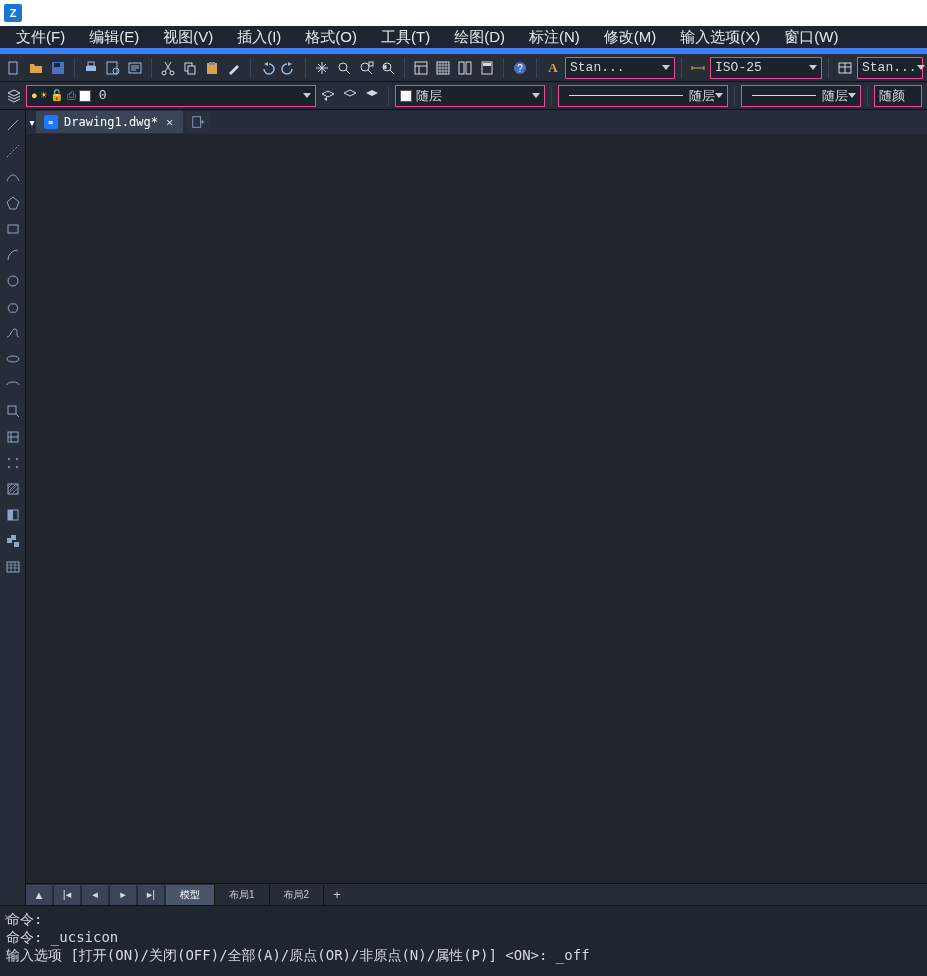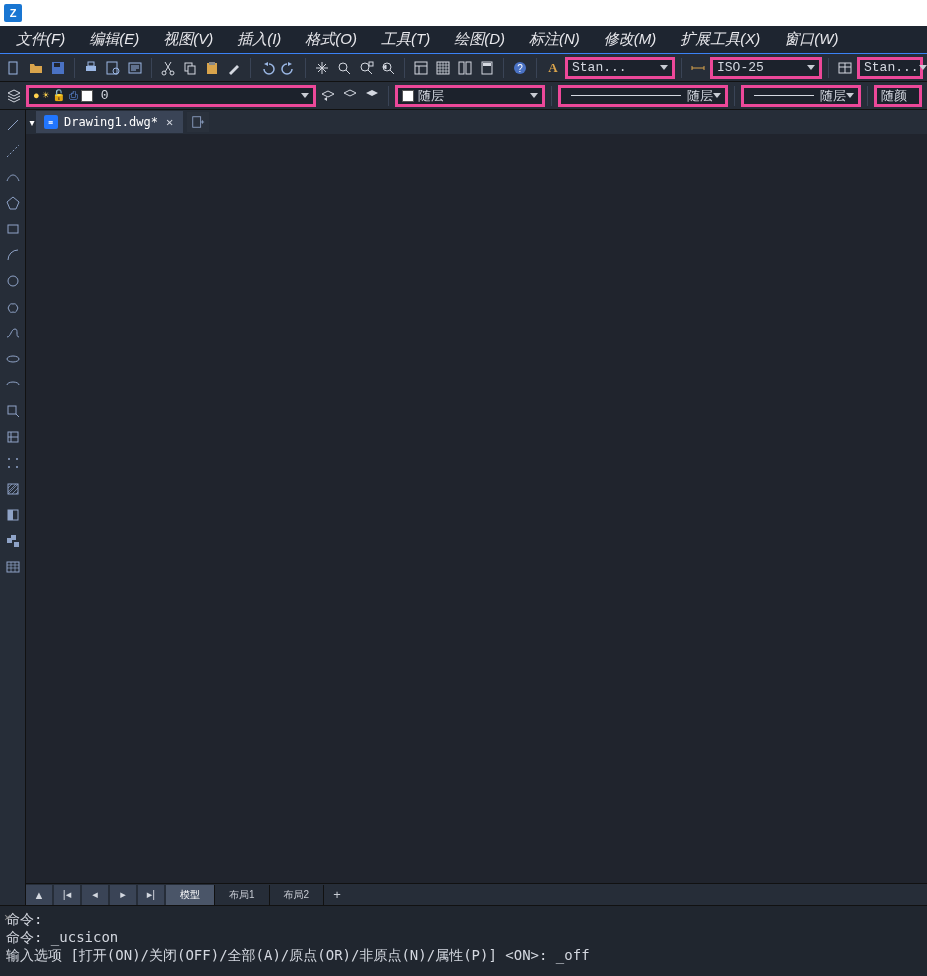--- a/index.html
+++ b/index.html
@@ -32,22 +32,21 @@
   font-size: 11px; font-weight: bold;
   margin-right: 6px;
   border-radius: 2px;
 }
 .menubar {
   height: 28px;
   background: #1e2530;
   display: flex;
   align-items: center;
   padding: 0 4px;
-  border-bottom: 1px solid #3b82f6;
-  font-style: italic;
+  border-bottom: 6px solid #3b82f6;
 }
 .menubar .menu-item {
   padding: 4px 12px;
   cursor: pointer;
   font-size: 15px;
   color: #e8e8ec;
 }
 .toolbar-row {
   height: 28px;
   background: #262d38;
@@ -66,21 +65,21 @@
   width: 20px; height: 20px;
   display: inline-flex;
   align-items: center; justify-content: center;
   cursor: pointer;
   color: #c8ccd4;
 }
 .tb-btn svg { width: 16px; height: 16px; }
 .dropdown {
   height: 22px;
   background: #1c222c;
-  border: 3px solid #ec4899;
+  border: 1px solid #ec4899;
   display: flex;
   align-items: center;
   padding: 0 4px;
   font-family: "Courier New", monospace;
   font-size: 13px;
   color: #d4d8e0;
   cursor: pointer;
   position: relative;
 }
 .dropdown .dd-arrow {
@@ -242,21 +241,21 @@
 <div class="menubar">
   <div class="menu-item">文件(F)</div>
   <div class="menu-item">编辑(E)</div>
   <div class="menu-item">视图(V)</div>
   <div class="menu-item">插入(I)</div>
   <div class="menu-item">格式(O)</div>
   <div class="menu-item">工具(T)</div>
   <div class="menu-item">绘图(D)</div>
   <div class="menu-item">标注(N)</div>
   <div class="menu-item">修改(M)</div>
-  <div class="menu-item">扩展工具(X)</div>
+  <div class="menu-item">输入选项(X)</div>
   <div class="menu-item">窗口(W)</div>
 </div>
 
 <div class="toolbar-row">
   <span class="tb-btn">
       <svg viewBox="0 0 16 16">
         <rect x="3" y="2" width="8" height="12" fill="none" stroke="#9bb7e4" stroke-width="1"></rect>
       </svg>
     </span>
   <span class="tb-btn">

